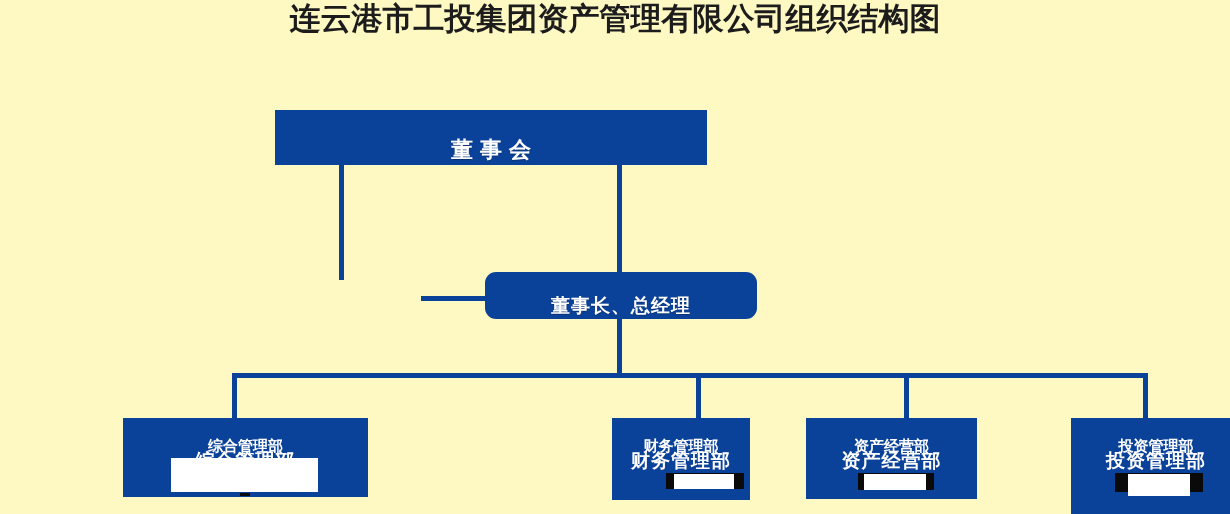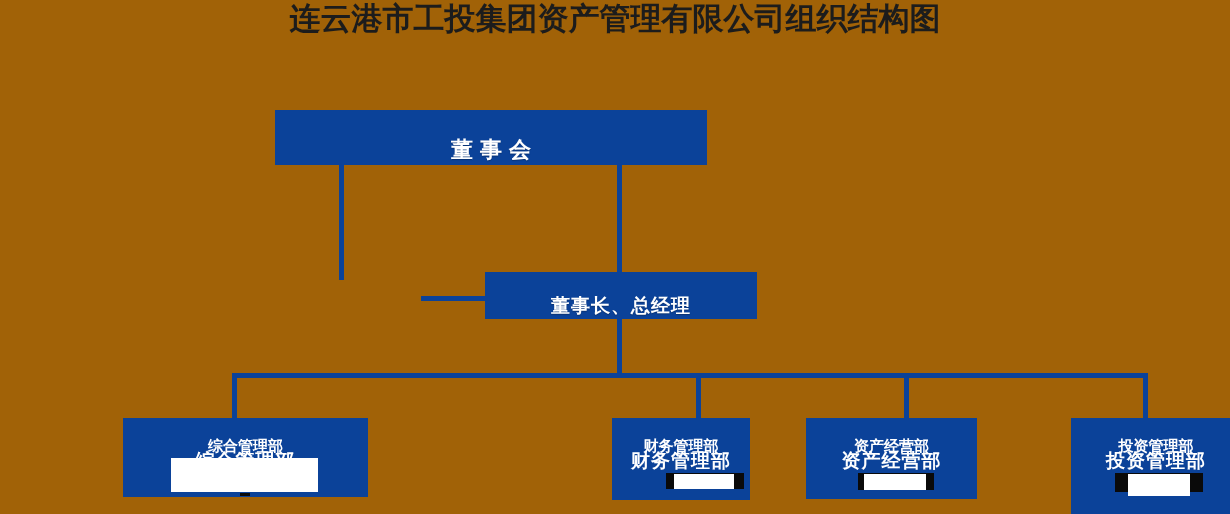--- a/index.html
+++ b/index.html
@@ -7,21 +7,21 @@
     padding: 0;
     background: #ffffff;
   }
   body {
     font-family: "Liberation Sans", "DejaVu Sans", sans-serif;
   }
   #canvas {
     position: relative;
     width: 1230px;
     height: 514px;
-    background: #a16207;
+    background: #fef9c3;
     overflow: hidden;
   }
 
   
   .chart-title {
     position: absolute;
     left: 0;
     top: 0px;
     width: 1230px;
     text-align: center;
@@ -135,21 +135,21 @@
   <div class="vline" style="left:232px; top:373px; height:46px;"></div>
   <div class="vline" style="left:696px; top:373px; height:46px;"></div>
   <div class="vline" style="left:904px; top:373px; height:46px;"></div>
   <div class="vline" style="left:1143px; top:373px; height:46px;"></div>
 
   <div class="node node-dark" style="left:275px; top:110px; width:432px; height:55px;">
     <span class="node-label lbl-root">董事会</span>
   </div>
 
 
-  <div class="node node-dark" style="left:485px; top:272px; width:272px; height:47px;">
+  <div class="node node-dark" style="left:485px; top:272px; width:272px; height:47px;border-radius:11px;">
     <span class="node-label lbl-mid">董事长、总经理</span>
   </div>
 
   <div class="node node-dark" style="left:123px; top:418px; width:245px; height:79px;text-decoration:underline;">
     <div class="leaf-stack">
       <div class="leaf-label-a">综合管理部</div>
       <div class="leaf-label-b">综合管理部</div>
       <div class="artifact-white" style="left:48px; top:40px; width:147px; height:34px;"></div>
       <div class="artifact-dark" style="left:117px; top:75px; width:10px; height:3px;"></div>
     </div>

